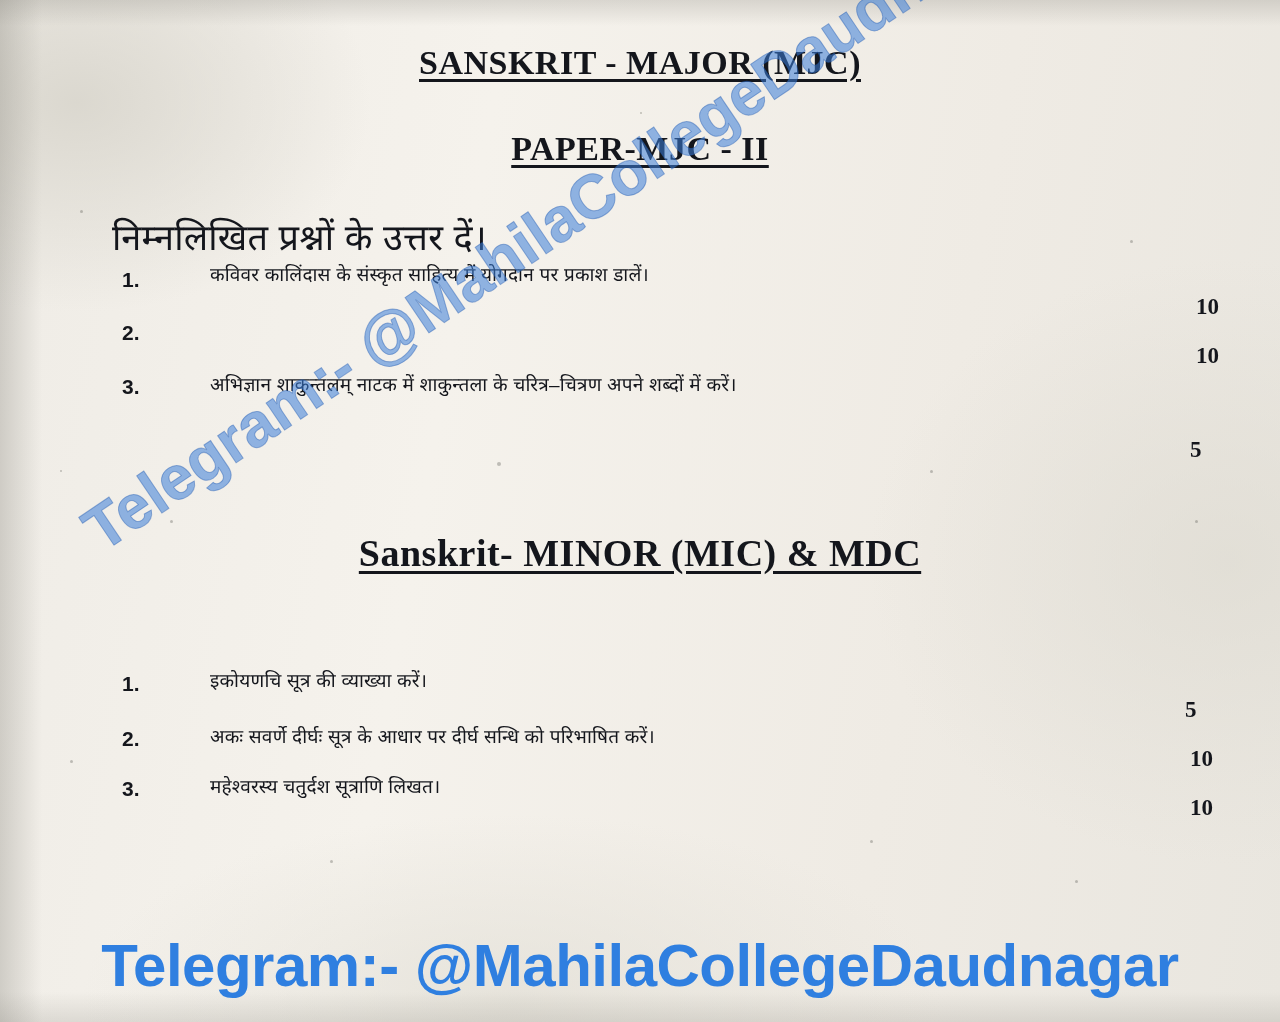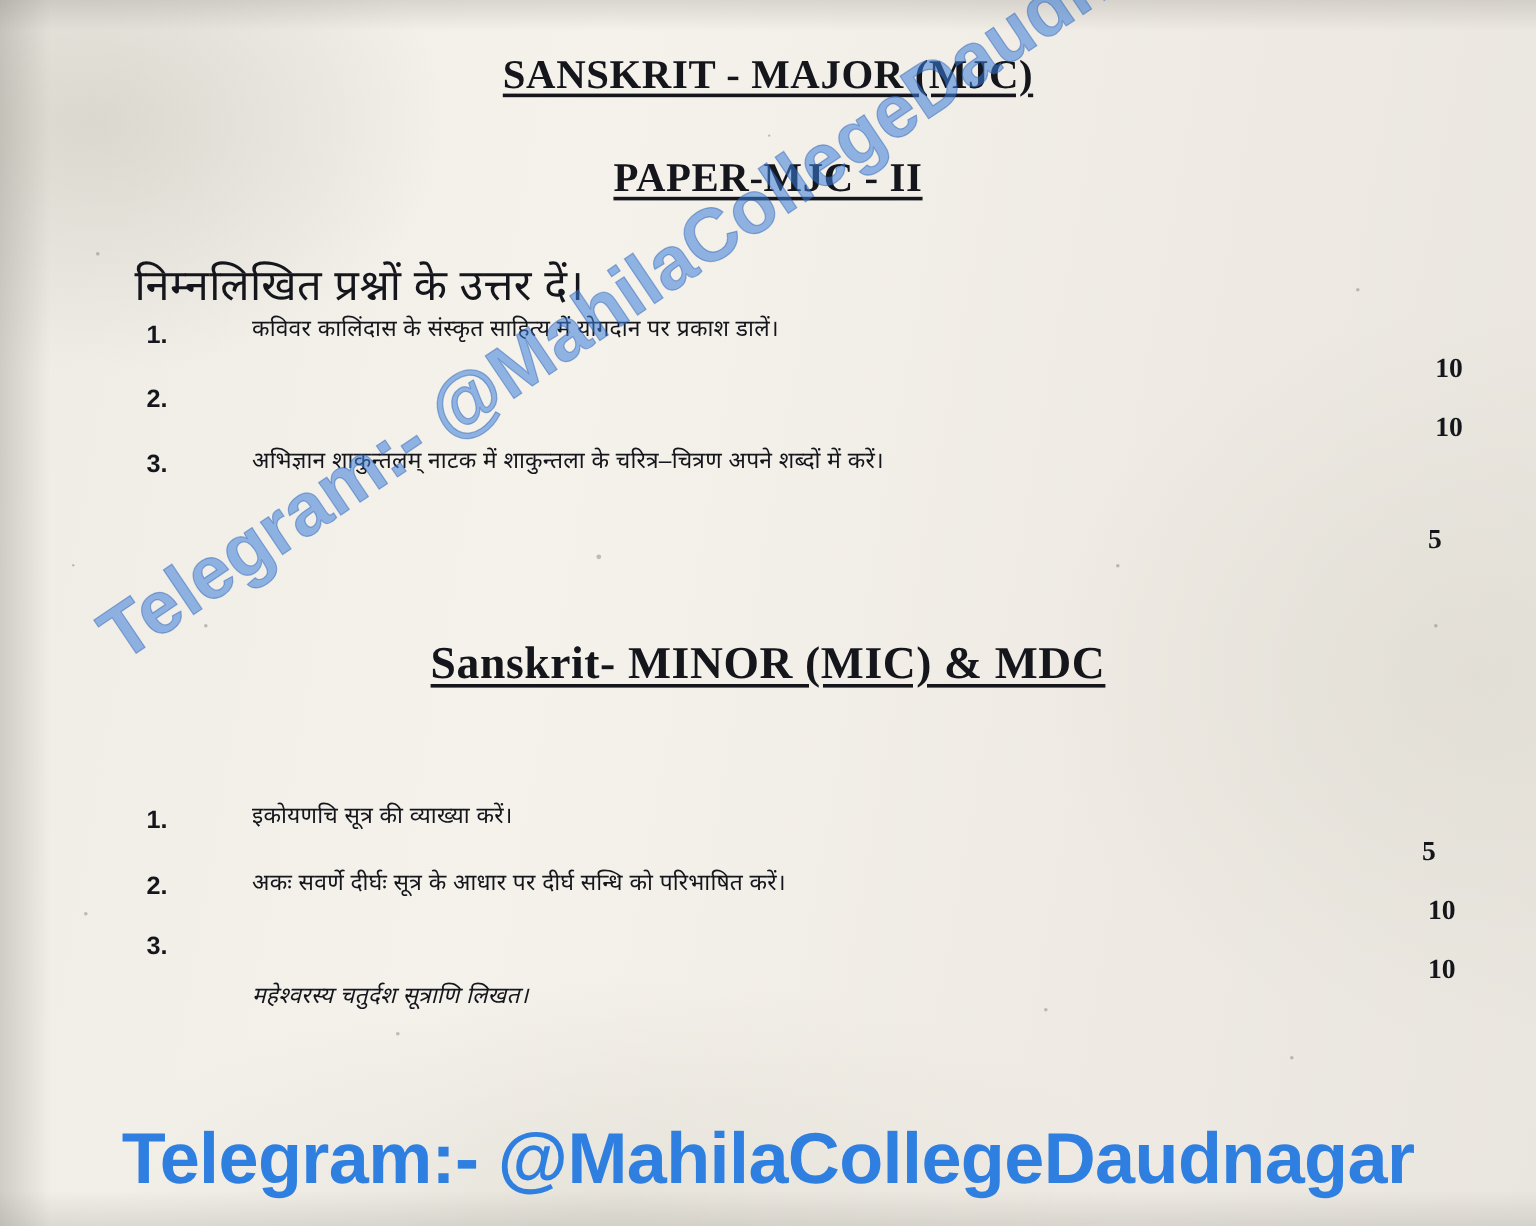--- a/index.html
+++ b/index.html
@@ -126,21 +126,21 @@
   
   #s2-q1-num  { top: 672px; left: 122px; }
   #s2-q1-text { top: 668px; left: 210px; }
   #s2-q1-marks{ top: 697px; left: 1185px; }
 
   #s2-q2-num  { top: 727px; left: 122px; }
   #s2-q2-text { top: 724px; left: 210px; }
   #s2-q2-marks{ top: 746px; left: 1190px; }
 
   #s2-q3-num  { top: 777px; left: 122px; }
-  #s2-q3-text { top: 818px; left: 210px; font-style: italic; }
+  #s2-q3-text { top: 774px; left: 210px; }
   #s2-q3-marks{ top: 795px; left: 1190px; }
 
   
   .watermark-diagonal {
     position: absolute;
     left: 90px;
     top: 500px;
     transform: rotate(-34deg);
     transform-origin: left center;
     font-family: "Liberation Sans", sans-serif;

